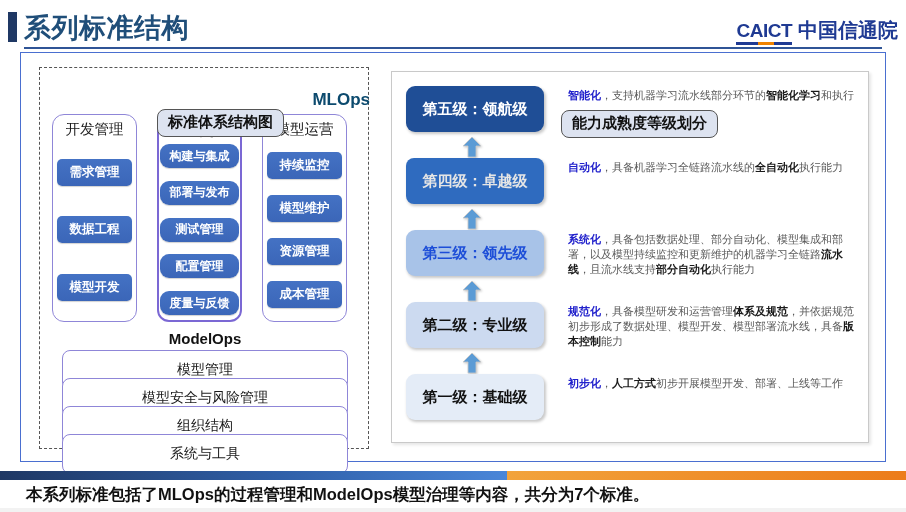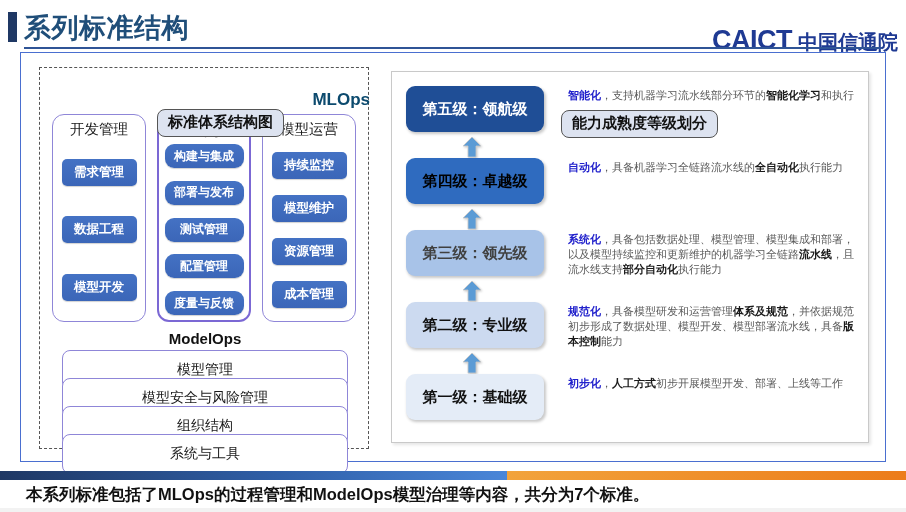--- a/index.html
+++ b/index.html
@@ -23,22 +23,22 @@
     background: #1f3864;
   }
   #page-title {
     position: absolute; left: 24px; top: 10px;
     font-size: 27px; font-weight: bold; color: #1f4e79;
     letter-spacing: 0.5px; white-space: nowrap;
   }
   #logo { position: absolute; right: 8px; top: 17px; display: flex; align-items: baseline; }
   #logo-mark {
     position: relative;
-    font-size: 27px; font-weight: bold; color: #1f3a93;
-    letter-spacing: -0.5px; font-family: "Liberation Sans", sans-serif; margin-top: 8px;
+    font-size: 19px; font-weight: bold; color: #1f3a93;
+    letter-spacing: -0.5px; font-family: "Liberation Sans", sans-serif;
   }
   #logo-mark .ul-blue {
     position: absolute; left: 0; bottom: -3px; width: 38%; height: 3px; background: #1f3a93;
   }
   #logo-mark .ul-orange {
     position: absolute; left: 38%; bottom: -3px; width: 30%; height: 3px; background: #ef8200;
   }
   #logo-mark .ul-blue2 {
     position: absolute; left: 68%; bottom: -3px; width: 32%; height: 3px; background: #1f3a93;
   }
@@ -82,21 +82,21 @@
     position: absolute; left: 0; top: 22px; width: 330px;
     text-align: right; font-size: 17px; font-weight: bold; color: #0c4a6e;
   }
   #modelops-label {
     position: absolute; left: 0; top: 262px; width: 330px;
     text-align: center; font-size: 15px; font-weight: bold; color: #111;
   }
 
   .col {
     position: absolute; top: 46px;
-    width: 94px; height: 208px;
+    width: 85px; height: 208px;
     border: 1.8px solid #8f86d8;
     border-radius: 12px;
     background: #fff;
     display: flex; flex-direction: column; align-items: center;
   }
   .col.mid { border-width: 2.6px; border-color: #7b68d4; }
   .col-title {
     font-size: 14.5px; color: #1a1a1a; margin-top: 5px; margin-bottom: 3px;
     white-space: nowrap;
   }
@@ -249,35 +249,35 @@
           <span class="kw">智能化</span><span>，支持机器学习流水线部分环节的</span><b>智能化学习</b><span>和执行</span>
         </div>
       </div>
       <div class="arrow" style="top:64px;">
         <svg width="20" height="22" viewBox="0 0 20 22">
             <path d="M10 1 L19 10 L14 10 L14 21 L6 21 L6 10 L1 10 Z" fill="#5b9bd5" stroke="#c9c9c9" stroke-width="0.8"></path>
           </svg>
       </div>
 
       <div class="level-row" style="top:86px;">
-        <div class="level-box" style="background: rgb(47, 107, 191); color: #000000;">第四级：卓越级</div>
+        <div class="level-box" style="background: rgb(47, 107, 191); color: #e5e5e5; border-radius: 8px;">第四级：卓越级</div>
         <div class="level-desc">
           <span class="kw">自动化</span><span>，具备机器学习全链路流水线的</span><b>全自动化</b><span>执行能力</span>
         </div>
       </div>
       <div class="arrow" style="top:136px;">
         <svg width="20" height="22" viewBox="0 0 20 22">
             <path d="M10 1 L19 10 L14 10 L14 21 L6 21 L6 10 L1 10 Z" fill="#5b9bd5" stroke="#c9c9c9" stroke-width="0.8"></path>
           </svg>
       </div>
 
       <div class="level-row" style="top:158px;">
-        <div class="level-box" style="background: rgb(168, 195, 232); color: #404040;">第三级：领先级</div>
-        <div class="level-desc">
-          <span class="kw">系统化</span><span>，具备包括数据处理、模型管理、模型集成和部署，以及模型持续监控和更新维护的机器学习全链路</span><b>流水线</b><span>，且流水线支持</span><b>部分自动化</b><span>执行能力</span>
+        <div class="level-box" style="background: rgb(168, 195, 232); color: #1d4ed8;">第三级：领先级</div>
+        <div class="level-desc">
+          <span class="kw">系统化</span><span>，具备包括数据处理、部分自动化、模型集成和部署，以及模型持续监控和更新维护的机器学习全链路</span><b>流水线</b><span>，且流水线支持</span><b>部分自动化</b><span>执行能力</span>
         </div>
       </div>
       <div class="arrow" style="top:208px;">
         <svg width="20" height="22" viewBox="0 0 20 22">
             <path d="M10 1 L19 10 L14 10 L14 21 L6 21 L6 10 L1 10 Z" fill="#5b9bd5" stroke="#c9c9c9" stroke-width="0.8"></path>
           </svg>
       </div>
 
       <div class="level-row" style="top:230px;">
         <div class="level-box" style="background: rgb(204, 218, 240); color: rgb(17, 17, 17);">第二级：专业级</div>

